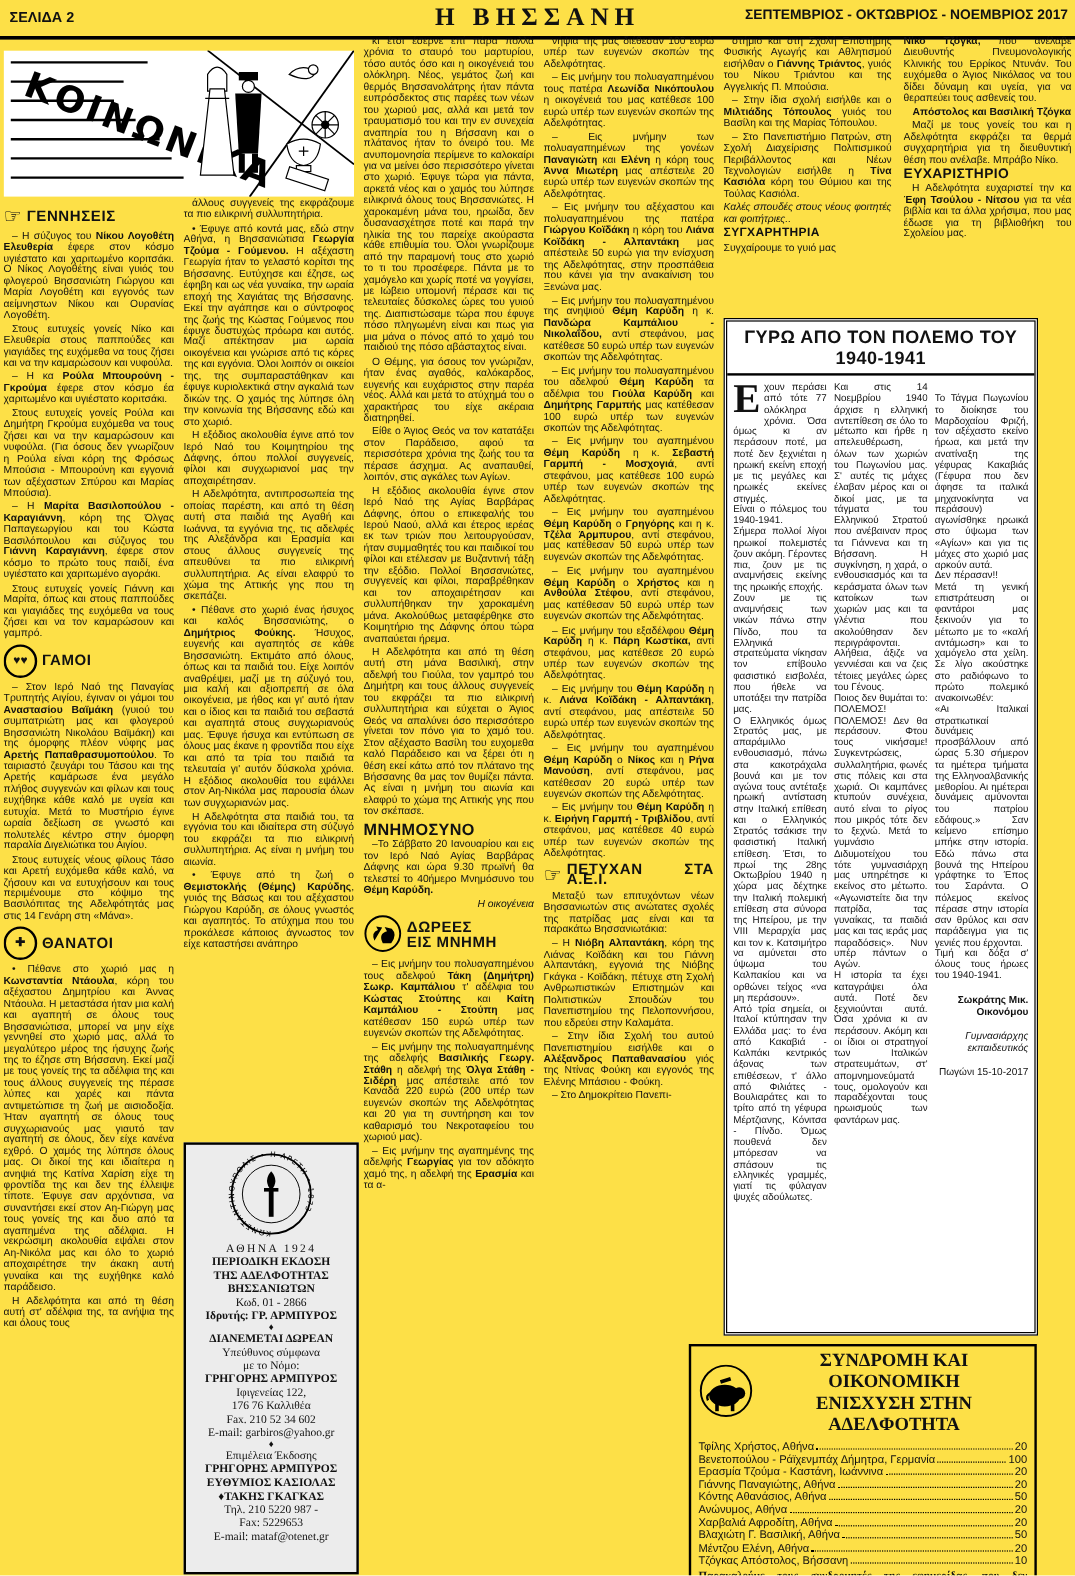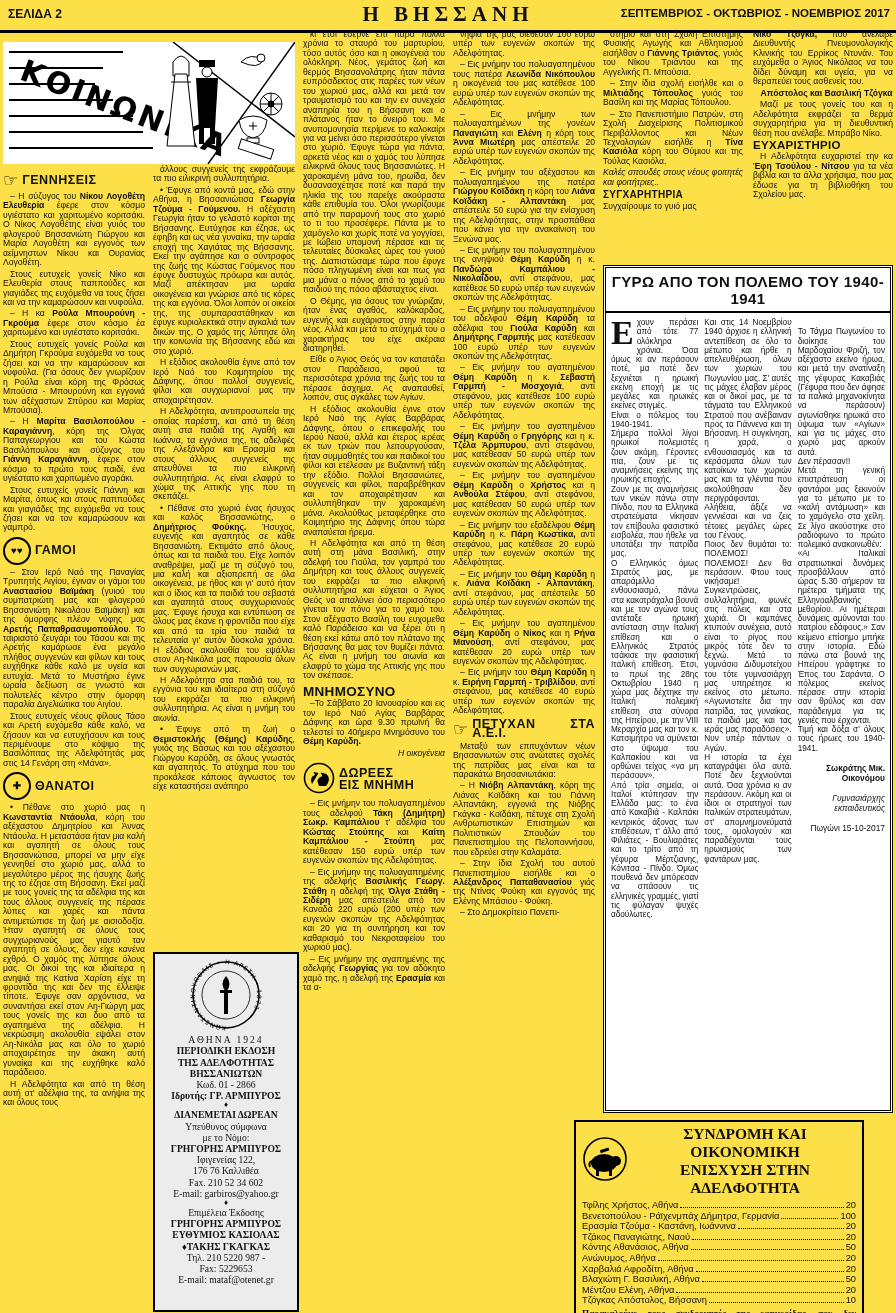--- a/index.html
+++ b/index.html
@@ -26,21 +26,21 @@
   .ctr{text-align:center;font-weight:bold;text-indent:0;}
   
   #koin{position:absolute;left:3px;top:42px;width:292px;height:122px;}
   
   #adbox{position:absolute;left:153px;top:952px;width:142px;height:356px;border:2px solid #000;
          background:#ececec;text-align:center;font-family:"Liberation Serif",serif;font-size:9.6px;
          line-height:11.2px;overflow:hidden;}
   #adbox .b{font-weight:bold;}
   #adbox .dia{font-size:8px;line-height:8px;}
   
-  #war{position:absolute;left:603px;top:265px;width:290px;height:848px;border:3px double #000;
+  #war{position:absolute;left:603px;top:265px;width:262px;height:848px;border:3px double #000;
        box-sizing:border-box;background:#fff;}
   #war .title{border-bottom:2.5px solid #000;text-align:center;font-weight:bold;font-size:15px;
               padding:5px 2px 4px;letter-spacing:.4px;}
   #war .cols{display:flex;gap:6px;padding:5px 5px 2px 5px;}
   #war .wcol{width:89px;font-size:8.2px;line-height:9.25px;text-align:justify;white-space:pre-line;
              overflow:hidden;height:756px;}
   #war .drop{float:left;font-family:"Liberation Serif",serif;font-weight:bold;font-size:34px;
              line-height:26px;padding:2px 3px 0 0;}
   #war .wsig{text-align:right;font-size:8.4px;line-height:10px;}
   #war .wsig .b{font-weight:bold;}
@@ -363,21 +363,21 @@
           <span>100</span>
         </div>
 
         <div class="row">
           <span>Ερασμία Τζούμα - Καστάνη, Ιωάννινα</span>
           <span class="dots"></span>
           <span>20</span>
         </div>
 
         <div class="row">
-          <span>Τζάκος Παναγιώτης, Ναού</span>
+          <span>Γιάννης Παναγιώτης, Αθήνα</span>
           <span class="dots"></span>
           <span>20</span>
         </div>
 
         <div class="row">
           <span>Κόντης Αθανάσιος, Αθήνα</span>
           <span class="dots"></span>
           <span>50</span>
         </div>
 

